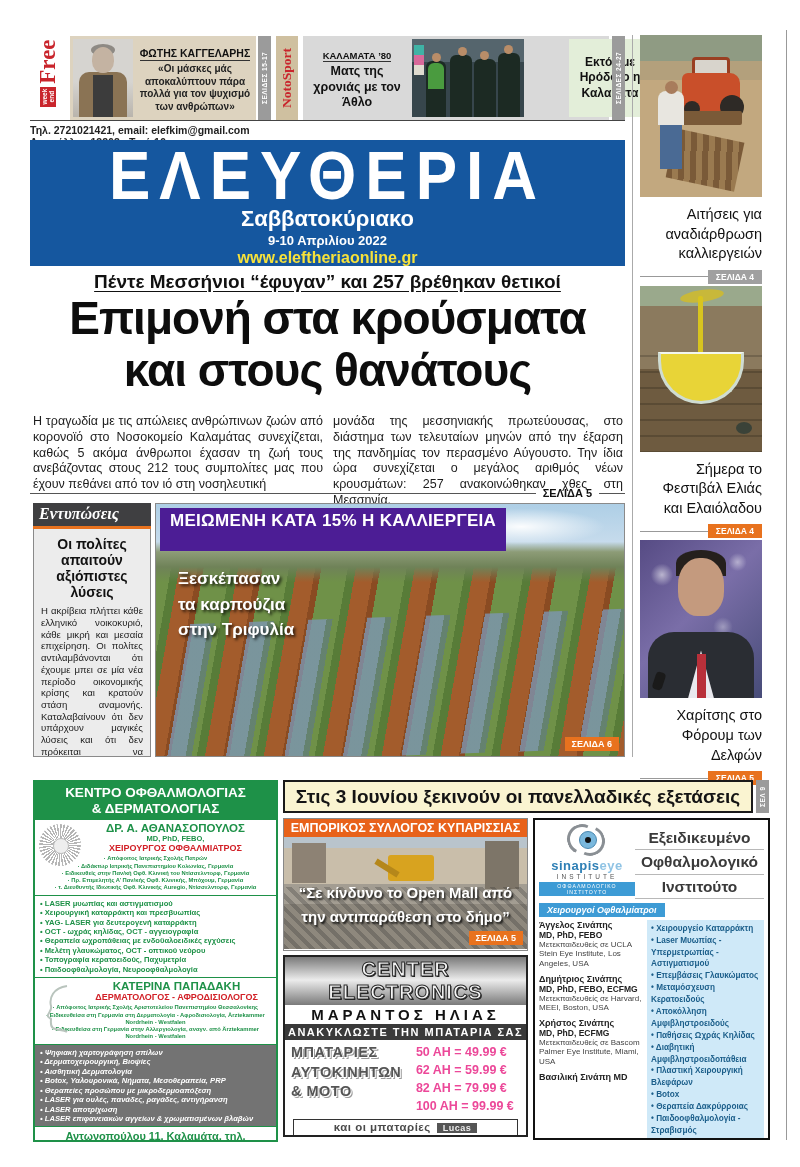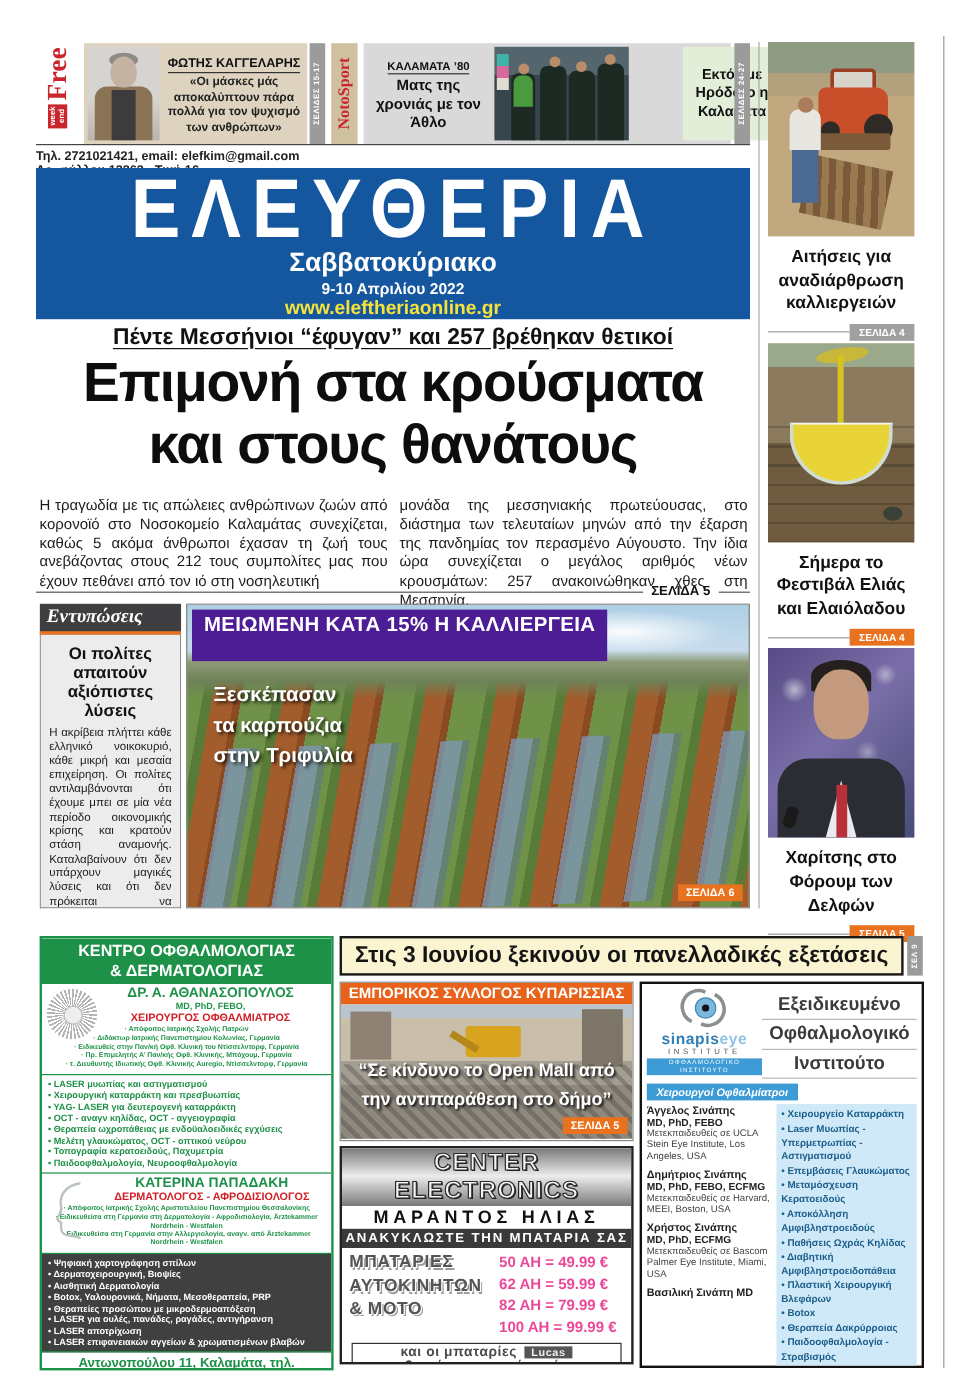--- a/index.html
+++ b/index.html
@@ -95,21 +95,21 @@
   .ps-title{position:absolute;left:22px;top:62px;color:#fff;font-weight:bold;font-size:17px;line-height:1.5;
             text-shadow:2px 2px 3px rgba(0,0,0,.8);}
   .ps-title span{display:block;}
   .badge{background:#e8721e;color:#fff;font-weight:bold;font-size:9px;padding:2px 7px;}
   .ps-ref{position:absolute;right:5px;bottom:5px;}
 
   
   .sidebar{position:absolute;left:640px;top:35px;width:122px;}
   .sb-item{margin-bottom:2px;}
   .sb-photo{position:relative;width:122px;overflow:hidden;}
-  .sb-title{font-size:14.5px;font-weight:bold;text-align:center;line-height:1.35;padding:8px 0 6px;}
+  .sb-title{font-size:14.5px;font-weight:normal;text-align:right;line-height:1.35;padding:8px 0 6px;}
   .sb-refrow{display:flex;align-items:center;}
   .sb-refrow .line{flex:1;border-top:1px solid #999;}
   .sb-badge{font-size:8.5px;font-weight:bold;color:#fff;padding:2px 8px;}
   .gray{background:#a0a0a0;}
   .orange{background:#e8721e;}
   
   .ph-tractor{height:162px;background:linear-gradient(180deg,#8f9b83 0 16%,#b3a07c 16% 28%,#c2a87f 28% 100%);}
   .tr-body{position:absolute;left:42px;top:38px;width:58px;height:44px;background:#c94f2a;border-radius:6px 10px 4px 4px;}
   .tr-cab{position:absolute;left:52px;top:22px;width:38px;height:26px;background:#d8d4cc;border:3px solid #9a3f22;border-radius:4px;}
   .tr-wheel{position:absolute;border-radius:50%;background:#2e2a26;}
@@ -159,21 +159,21 @@
             background:repeating-conic-gradient(#b5b5b5 0 5deg,#fff 5deg 10deg);}
   .cl-logo1::after{content:"";position:absolute;left:14px;top:14px;width:14px;height:14px;border-radius:50%;background:#eee;border:1px solid #bbb;}
   .cl-name{color:#1e9148;font-weight:bold;font-size:11.5px;text-align:center;margin-left:40px;}
   .cl-deg{color:#1e9148;font-weight:bold;font-size:7.5px;text-align:center;margin-left:40px;}
   .cl-spec{color:#d22027;font-weight:bold;font-size:9px;text-align:center;margin-left:40px;margin-bottom:2px;}
   .cl-cred{color:#1e9148;font-size:5.8px;font-weight:bold;text-align:center;line-height:1.25;}
   .cl-cred::before{content:"· ";}
   .cl-services{padding:3px 5px;border-bottom:1px solid #1e9148;}
   .cl-svc{color:#1e9148;font-weight:bold;font-size:7.6px;line-height:1.25;}
   .cl-svc::before{content:"• ";}
-  .cl-services.inverse{background:#404040;}
+  .cl-services.inverse{background:#737373;font-style:italic;}
   .cl-services.inverse .cl-svc{color:#fff;}
   .cl-logo2{position:absolute;left:4px;top:4px;width:40px;height:52px;}
   .cl-name2{margin-left:42px;}
   .cl-footer{text-align:center;color:#1e9148;font-weight:bold;font-size:11px;padding:3px 0;margin-top:auto;}
 
   
   .kypa{position:absolute;left:283px;top:818px;width:245px;height:133px;border:1px solid #888;overflow:hidden;}
   .ky-header{background:#e8621a;color:#fff;font-weight:bold;font-size:12.5px;text-align:center;padding:2px 0;}
   .ky-photo{position:relative;height:112px;
     background:linear-gradient(180deg,#b9c4cc 0 10%,#c9beaa 10% 42%,#a39d92 42% 60%,#8e887d 60% 100%);}
@@ -407,21 +407,21 @@
       <div class="cl-cred">Απόφοιτος Ιατρικής Σχολής Πατρών</div>
       <div class="cl-cred">Διδάκτωρ Ιατρικής Πανεπιστημίου Κολωνίας, Γερμανία</div>
       <div class="cl-cred">Ειδικευθείς στην Παν/κή Οφθ. Κλινική του Ντίσσελντορφ, Γερμανία</div>
       <div class="cl-cred">Πρ. Επιμελητής Α’ Παν/κής Οφθ. Κλινικής, Μπόχουμ, Γερμανία</div>
       <div class="cl-cred">τ. Διευθυντής Ιδιωτικής Οφθ. Κλινικής Auregio, Ντίσσελντορφ, Γερμανία</div>
     </div>
     <div class="cl-services">
       <div class="cl-svc">LASER μυωπίας και αστιγματισμού</div>
       <div class="cl-svc">Χειρουργική καταρράκτη και πρεσβυωπίας</div>
       <div class="cl-svc">YAG- LASER για δευτερογενή καταρράκτη</div>
-      <div class="cl-svc">OCT - αναγν κηλίδας, OCT - αγγειογραφία</div>
+      <div class="cl-svc">OCT - ωχράς κηλίδας, OCT - αγγειογραφία</div>
       <div class="cl-svc">Θεραπεία ωχροπάθειας με ενδοϋαλοειδικές εγχύσεις</div>
       <div class="cl-svc">Μελέτη γλαυκώματος, OCT - οπτικού νεύρου</div>
       <div class="cl-svc">Τοπογραφία κερατοειδούς, Παχυμετρία</div>
       <div class="cl-svc">Παιδοοφθαλμολογία, Νευροοφθαλμολογία</div>
     </div>
     <div class="cl-panel">
       <svg class="cl-logo2" viewBox="0 0 40 52">
         <path d="M28 4 C14 6 10 16 12 24 C13 28 10 30 9 33 C8 35 11 36 12 37 C12 40 11 44 14 46 C18 49 24 47 28 50" fill="none" stroke="#b9c4bd" stroke-width="2"></path>
       </svg>
       <div class="cl-name cl-name2">ΚΑΤΕΡΙΝΑ ΠΑΠΑΔΑΚΗ</div>

